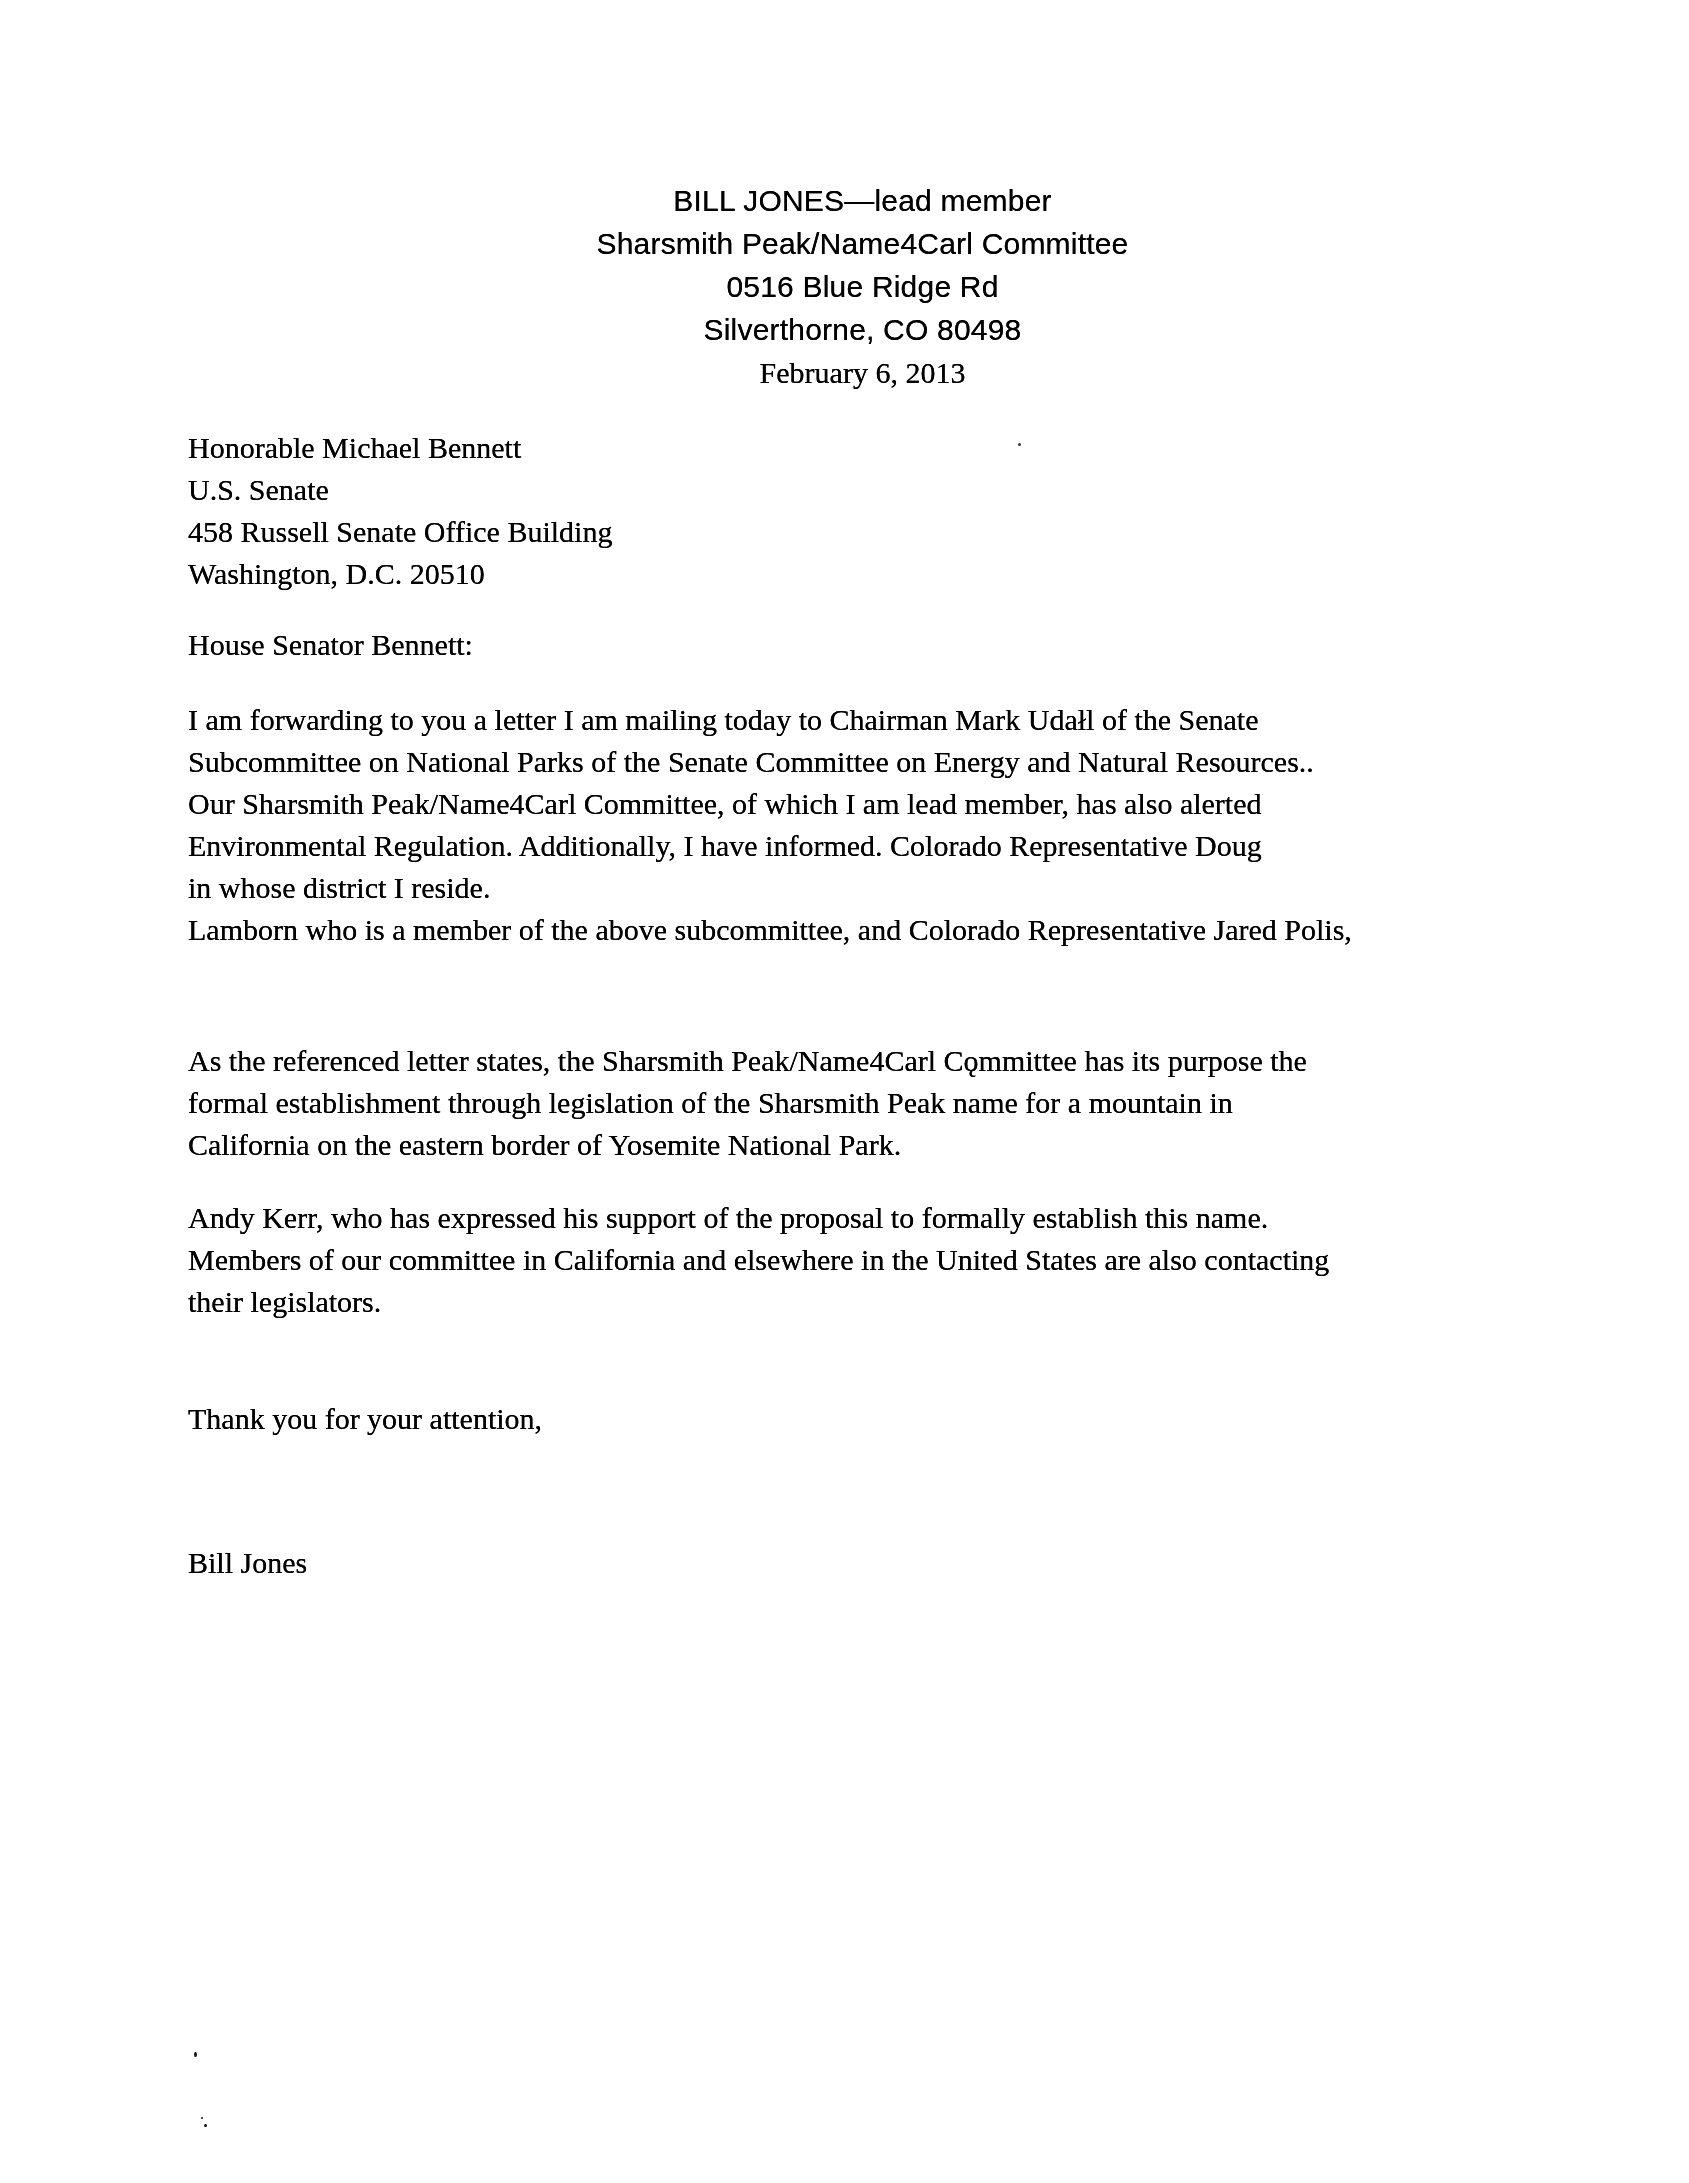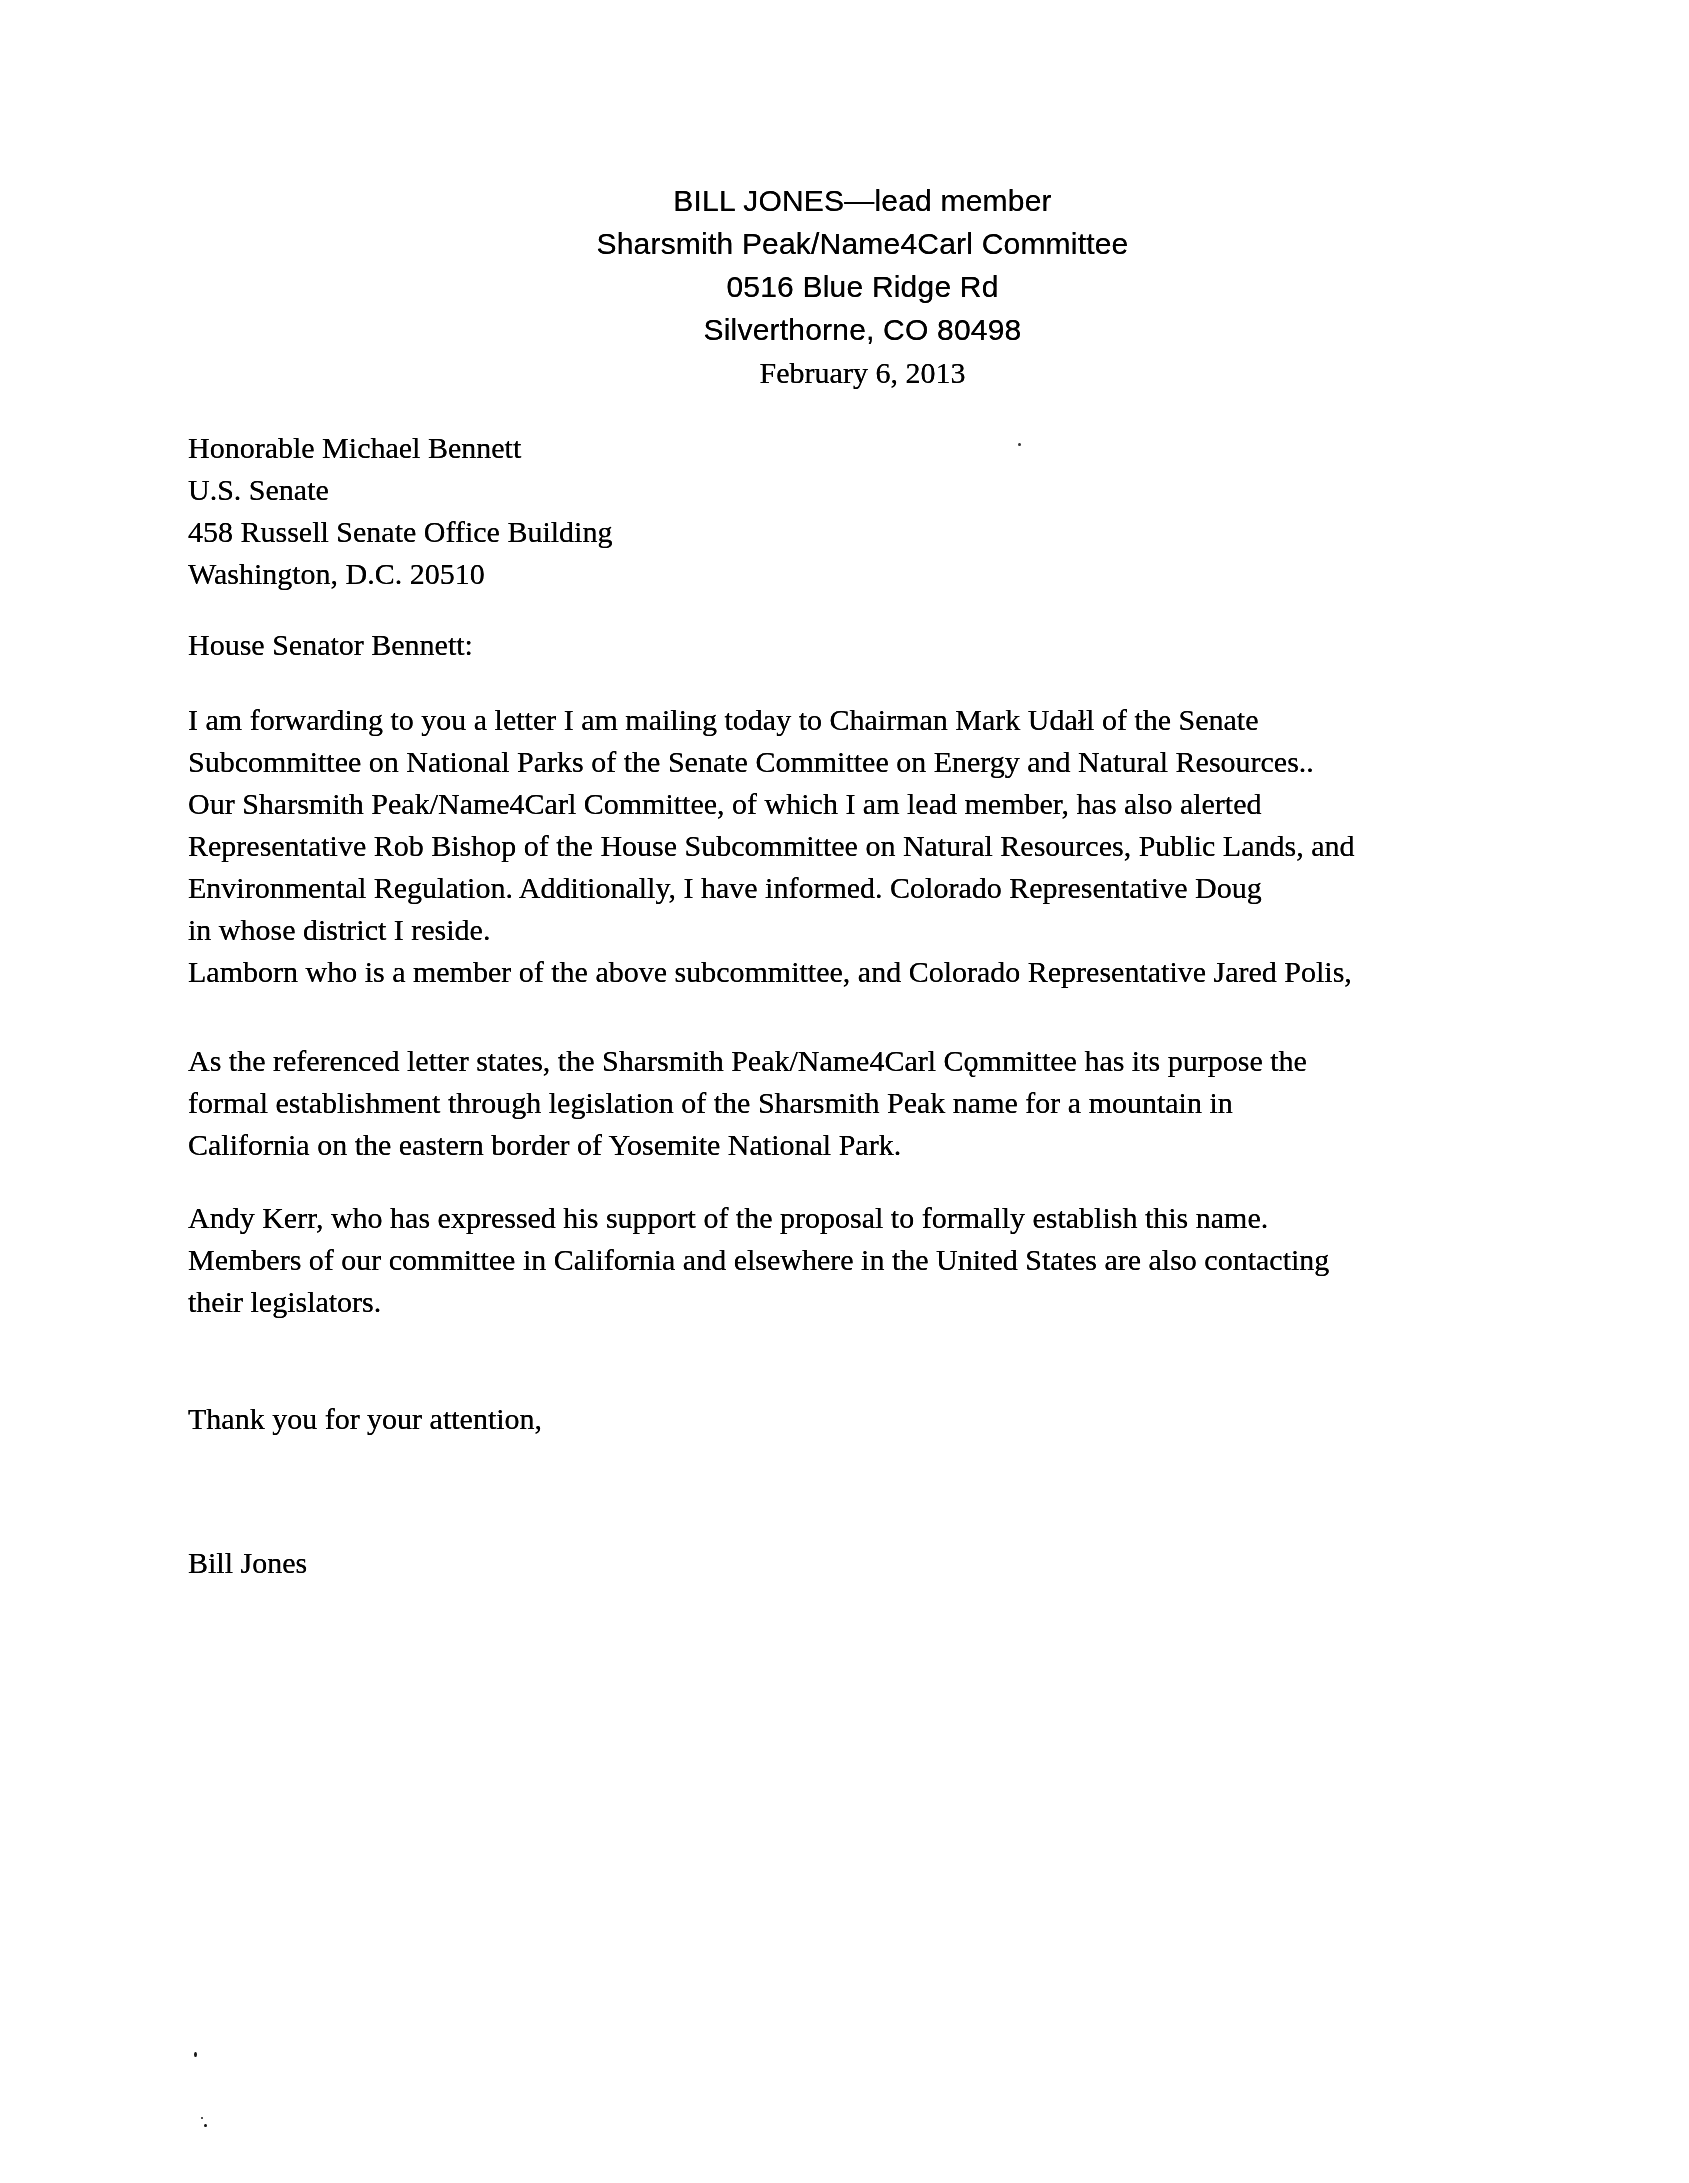--- a/index.html
+++ b/index.html
@@ -102,21 +102,20 @@
     <div>458 Russell Senate Office Building</div>
     <div>Washington, D.C. 20510</div>
   </div>
 
   <div class="salutation">House Senator Bennett:</div>
 
   <div class="paragraph para-1">
     <div>I am forwarding to you a letter I am mailing today to Chairman Mark Udałl of the Senate</div>
     <div>Subcommittee on National Parks of the Senate Committee on Energy and Natural Resources..</div>
     <div>Our Sharsmith Peak/Name4Carl Committee, of which I am lead member, has also alerted</div>
-    <div>Representative Rob Bishop of the House Subcommittee on Natural Resources, Public Lands, and</div>
     <div>Environmental Regulation. Additionally, I have informed. Colorado Representative Doug</div>
     <div>in whose district I reside.</div>
     <div>Lamborn who is a member of the above subcommittee, and Colorado Representative Jared Polis,</div>
   </div>
 
   <div class="paragraph para-2">
     <div>As the referenced letter states, the Sharsmith Peak/Name4Carl Cǫmmittee has its purpose the</div>
     <div>formal establishment through legislation of the Sharsmith Peak name for a mountain in</div>
     <div>California on the eastern border of Yosemite National Park.</div>
   </div>

